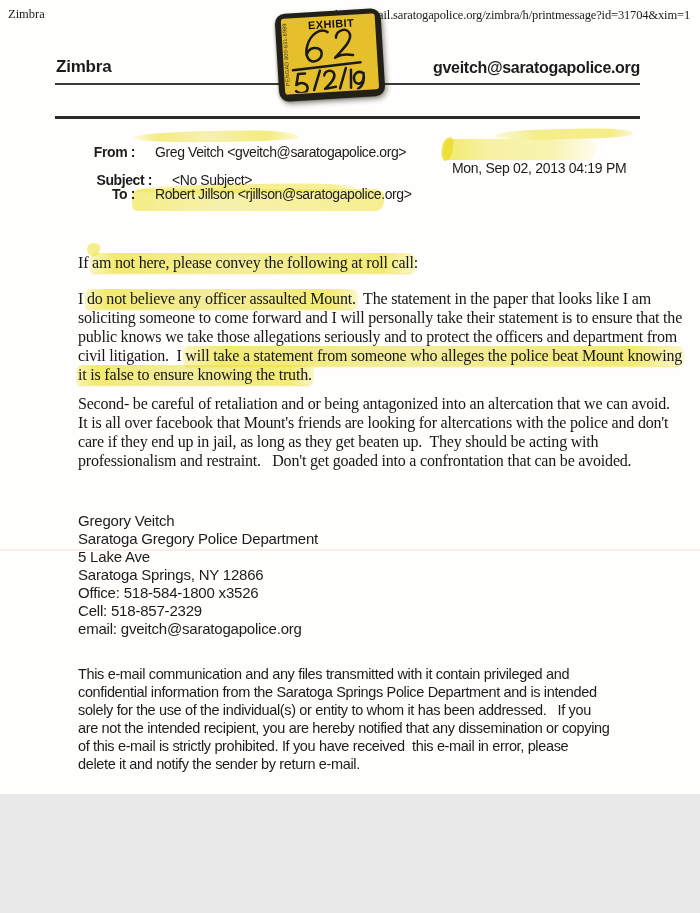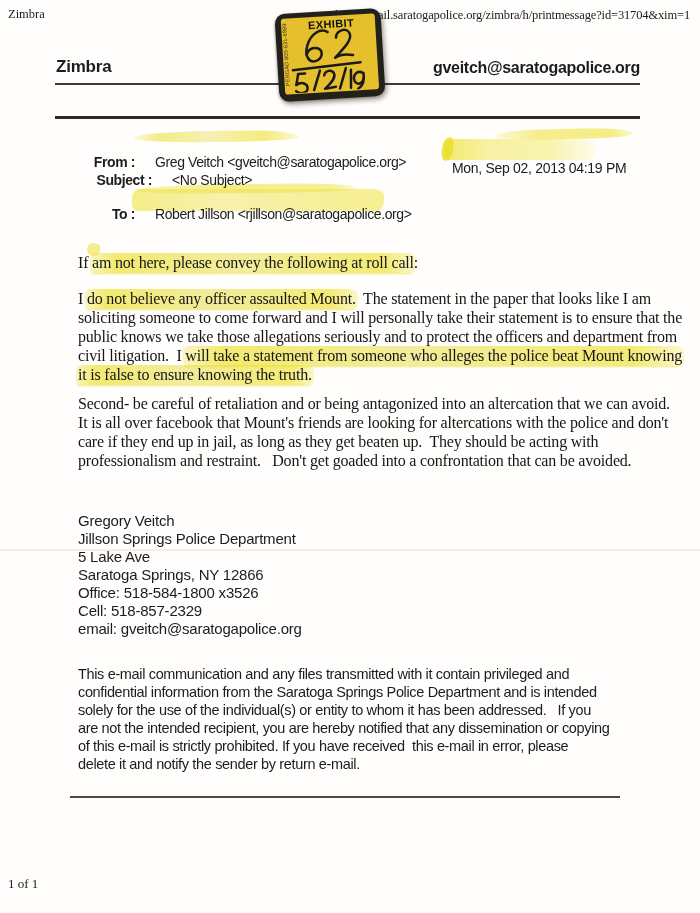--- a/index.html
+++ b/index.html
@@ -1,17 +1,17 @@
 <!DOCTYPE html>
 <html><head>
 <meta charset="utf-8">
 <style>
   html,body{margin:0;padding:0;background:#e8e8e8;}
   .page{
-    position:relative;width:700px;height:913px;margin:0 auto;
+    position:relative;width:700px;height:794px;margin:0 auto;
     background:#fffefc;overflow:hidden;
     font-family:"Liberation Sans",sans-serif;color:#1c1c1c;
   }
 
   
   .top-app{position:absolute;left:8px;top:7px;font-family:"Liberation Serif",serif;font-size:12.5px;}
   .top-url{position:absolute;right:10px;top:8px;font-family:"Liberation Serif",serif;
            font-size:12.5px;letter-spacing:-0.15px;z-index:1;}
 
   
@@ -20,21 +20,21 @@
 
   .rule{position:absolute;background:#3b3a37;}
   .rule1{left:55px;top:83px;width:585px;height:2px;}
   .rule2{left:55px;top:116px;width:585px;height:2.5px;background:#2b2a27;}
   .rule3{left:70px;top:796px;width:550px;height:2px;background:#4a4946;}
 
   
   .frow{position:absolute;left:0;display:flex;font-size:14px;letter-spacing:-0.4px;z-index:2;}
   .flabel{width:135px;text-align:right;font-weight:bold;white-space:pre;}
   .fvalue{margin-left:20px;white-space:pre;}
-  #row-from{top:154px;justify-content:space-between;} #row-subject{top:172px;padding-left:17px;} #row-to{top:206px;justify-content:flex-end;}
+  #row-from{top:144px;justify-content:space-between;} #row-subject{top:172px;padding-left:17px;} #row-to{top:186px;justify-content:flex-end;}
   .fdate{position:absolute;left:452px;top:160px;font-size:14px;letter-spacing:-0.3px;z-index:2;white-space:pre;}
 
   
   .smudge{position:absolute;z-index:1;pointer-events:none;}
   #hl-from-streak{left:133px;top:131px;width:166px;height:11px;
     background:linear-gradient(90deg,rgba(238,226,58,.15),rgba(236,224,50,.6) 15%,rgba(230,220,70,.4) 45%,rgba(238,226,58,.65) 80%,rgba(238,226,58,.2));
     border-radius:60% 40% 50% 60%/70% 90% 40% 60%;transform:rotate(-.8deg);}
   #hl-date-block{left:444px;top:139px;width:152px;height:21px;
     background:linear-gradient(90deg,rgba(238,226,58,.75),rgba(238,226,58,.45) 30%,rgba(238,226,58,.4) 70%,rgba(238,226,58,.08));
     border-radius:6px 10px 10px 4px/10px 6px 9px 7px;}
@@ -123,21 +123,21 @@
     <span class="flabel">To :</span>
     <span class="fvalue">Robert Jillson &lt;rjillson@saratogapolice.org&gt;</span>
   </div>
 
   <div id="email-body">
       <div class="para p1"><div><span>If </span><span class="hl">am not here, please convey the following at roll call</span><span>:</span></div></div>
       <div class="para p2"><div><span>I </span><span class="hl">do not believe any officer assaulted Mount.</span><span>  The statement in the paper that looks like I am</span></div><div><span>soliciting someone to come forward and I will personally take their statement is to ensure that the</span></div><div><span>public knows we take those allegations seriously and to protect the officers and department from</span></div><div><span>civil litigation.  I </span><span class="hl">will take a statement from someone who alleges the police beat Mount knowing</span></div><div><span class="hl">it is false to ensure knowing the truth.</span></div></div>
       <div class="para p3"><div><span>Second- be careful of retaliation and or being antagonized into an altercation that we can avoid.</span></div><div><span>It is all over facebook that Mount's friends are looking for altercations with the police and don't</span></div><div><span>care if they end up in jail, as long as they get beaten up.  They should be acting with</span></div><div><span>professionalism and restraint.   Don't get goaded into a confrontation that can be avoided.</span></div></div>
     </div>
 
-  <div class="sigblock" id="signature"><div>Gregory Veitch</div><div>Jillson Springs Police Department</div><div>5 Lake Ave</div><div>Saratoga Springs, NY 12866</div><div>Office: 518-584-1800 x3526</div><div>Cell: 518-857-2329</div><div>email: gveitch@saratogapolice.org</div></div>
+  <div class="sigblock" id="signature"><div>Gregory Veitch</div><div>Saratoga Gregory Police Department</div><div>5 Lake Ave</div><div>Saratoga Springs, NY 12866</div><div>Office: 518-584-1800 x3526</div><div>Cell: 518-857-2329</div><div>email: gveitch@saratogapolice.org</div></div>
 
   <div class="discblock" id="disclaimer"><div>This e-mail communication and any files transmitted with it contain privileged and</div><div>confidential information from the Saratoga Springs Police Department and is intended</div><div>solely for the use of the individual(s) or entity to whom it has been addressed.   If you</div><div>are not the intended recipient, you are hereby notified that any dissemination or copying</div><div>of this e-mail is strictly prohibited. If you have received  this e-mail in error, please</div><div>delete it and notify the sender by return e-mail.</div></div>
 
   <div class="scanline"></div>
   <div class="rule rule3"></div>
 
   <span class="footer-left">1 of 1</span>
   <span class="footer-right">4/26/2016 2:39 PM</span>
 
   <div class="sticker">

